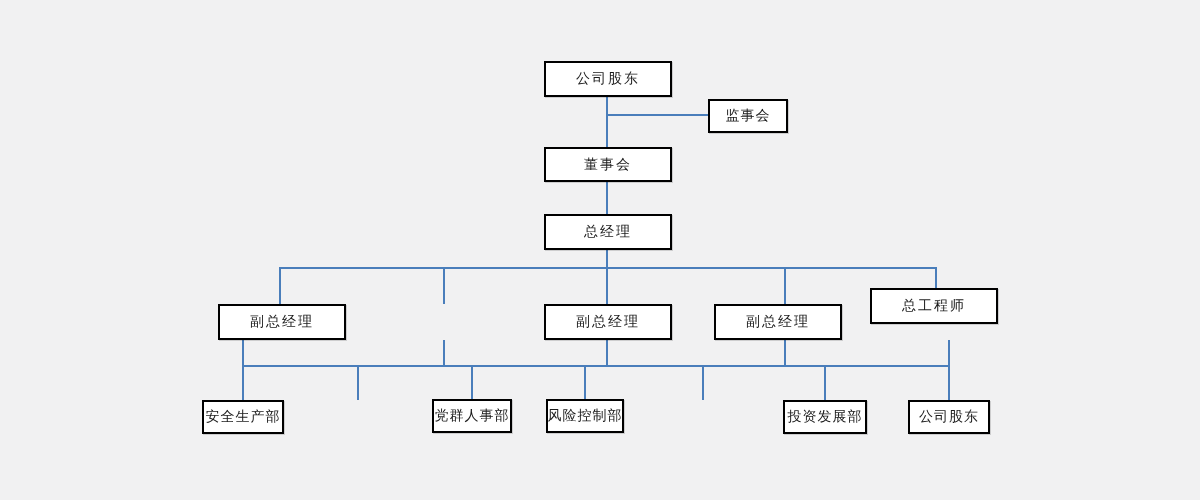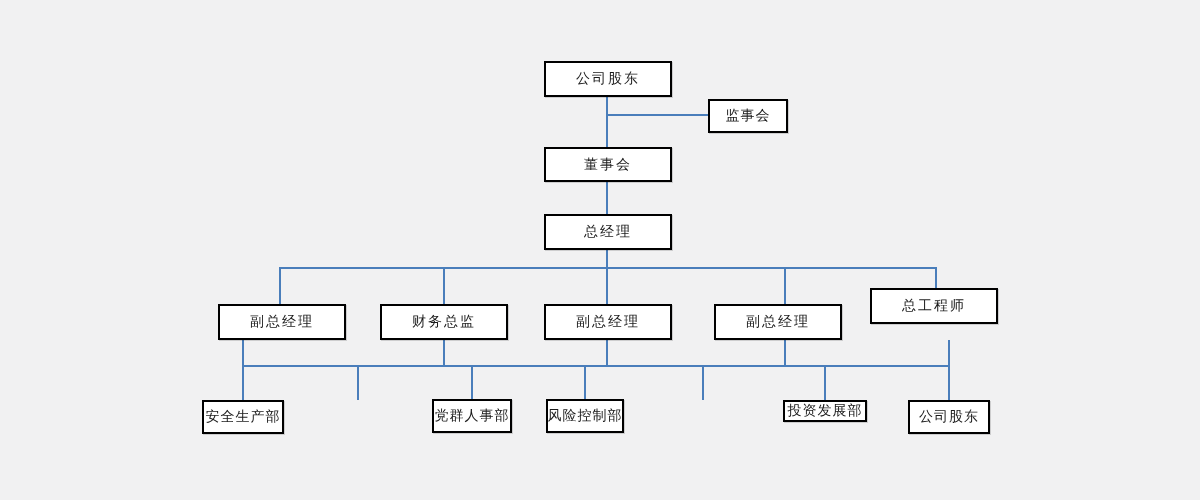--- a/index.html
+++ b/index.html
@@ -66,24 +66,23 @@
 
   <div class="node" style="left:544px;top:61px;width:128px;height:36px;letter-spacing:2px">公司股东</div>
 
   <div class="node" style="left:708px;top:99px;width:80px;height:34px">监事会</div>
 
   <div class="node" style="left:544px;top:147px;width:128px;height:35px;letter-spacing:2px">董事会</div>
 
   <div class="node" style="left:544px;top:214px;width:128px;height:36px;letter-spacing:2px">总经理</div>
 
   <div class="node" style="left:218px;top:304px;width:128px;height:36px;letter-spacing:2px">副总经理</div>
-  <div class="node" style="left:380px;top:304px;width:128px;height:36px;letter-spacing:2px">财务总监</div>
   <div class="node" style="left:544px;top:304px;width:128px;height:36px;letter-spacing:2px">副总经理</div>
   <div class="node" style="left:714px;top:304px;width:128px;height:36px;letter-spacing:2px">副总经理</div>
   <div class="node" style="left:870px;top:288px;width:128px;height:36px;letter-spacing:2px">总工程师</div>
 
   <div class="node" style="left:202px;top:400px;width:82px;height:34px">安全生产部</div>
   <div class="node" style="left:432px;top:399px;width:80px;height:34px">党群人事部</div>
   <div class="node" style="left:546px;top:399px;width:78px;height:34px">风险控制部</div>
-  <div class="node" style="left:783px;top:400px;width:84px;height:22px">投资发展部</div>
+  <div class="node" style="left:783px;top:400px;width:84px;height:34px">投资发展部</div>
   <div class="node" style="left:908px;top:400px;width:82px;height:34px">公司股东</div>
 
 </div>
 
 </body></html>

